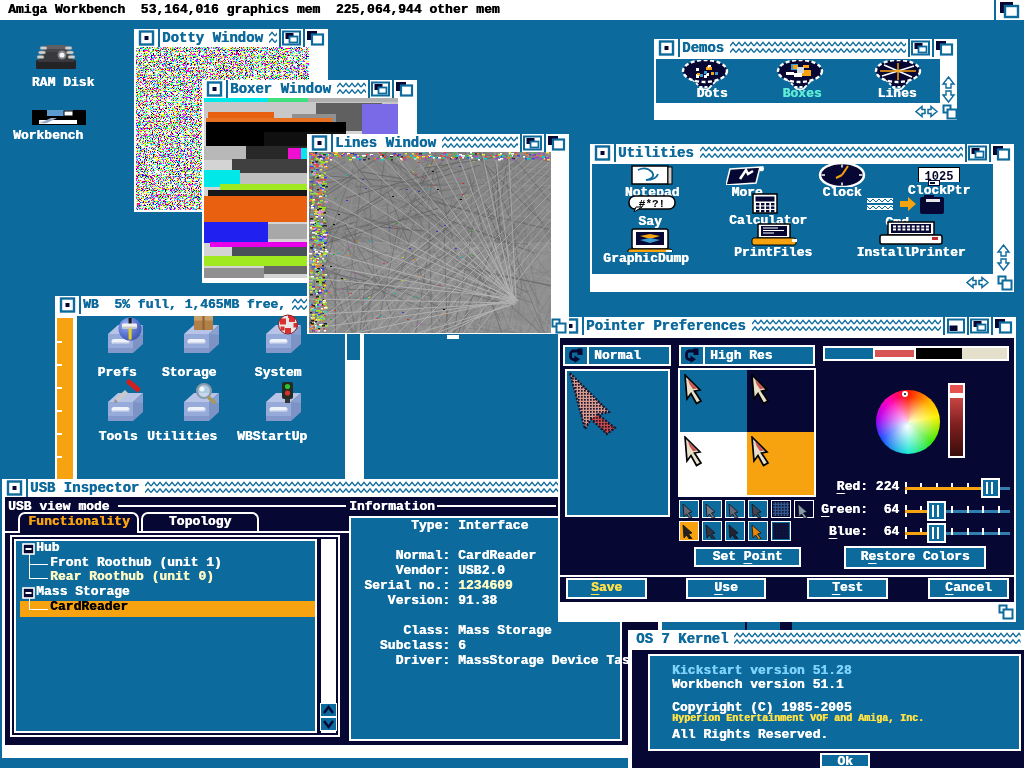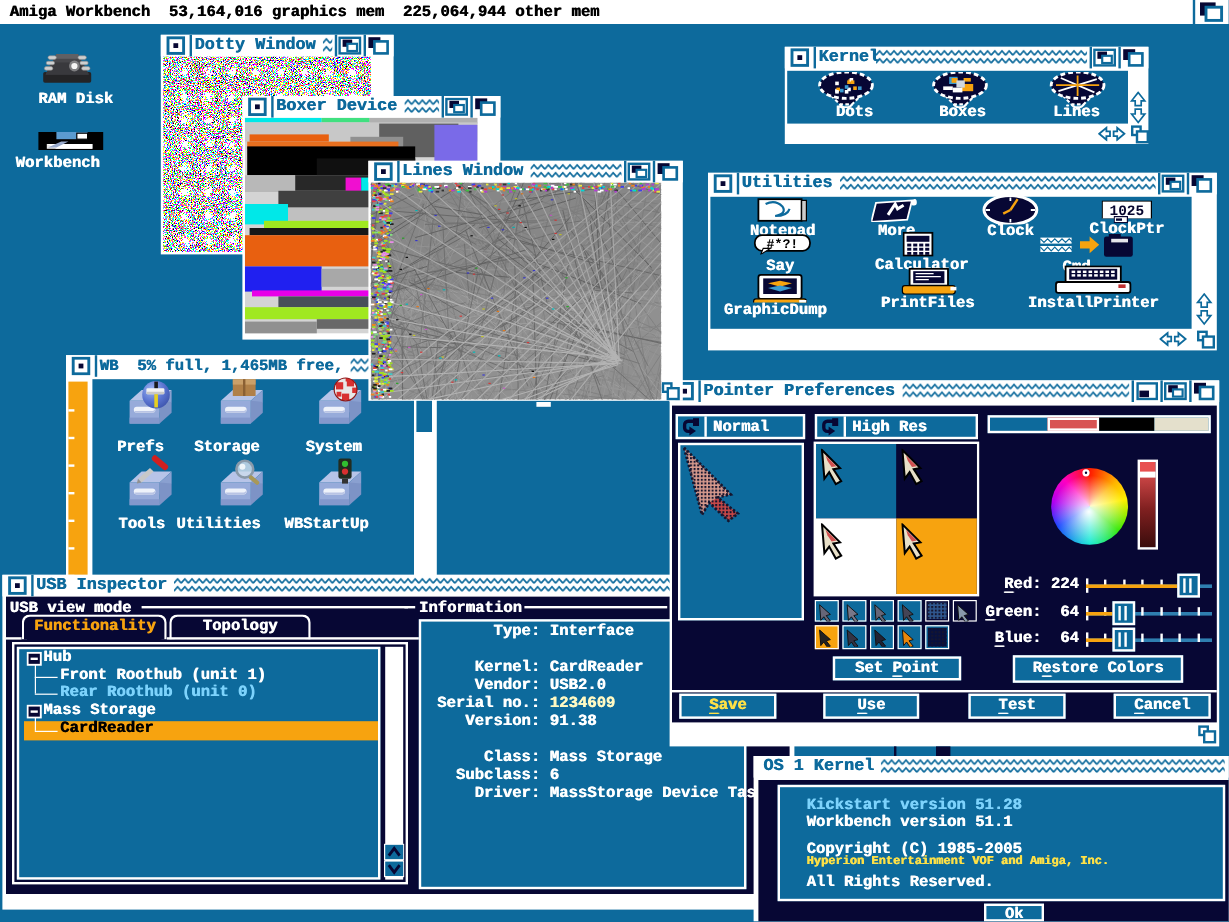--- a/index.html
+++ b/index.html
@@ -119,21 +119,21 @@
     <rect x="60" y="168" width="86" height="8" fill="#686868"></rect>
     <rect x="0" y="170" width="60" height="10" fill="#909090"></rect>
     <rect x="124" y="158" width="70" height="22" fill="#9a9a9a"></rect>
   </svg>
 <div style="position:absolute;left:202px;top:80px;width:215px;height:18px;background:#fff"></div>
 <svg style="position:absolute;left:204px;top:81px;" width="22" height="16">
     <rect x="4" y="1.5" width="13" height="13" fill="#fff" stroke="#0d6a9c" stroke-width="2.4"></rect>
     <rect x="8.5" y="6" width="4" height="4" fill="#070734"></rect>
   </svg>
 <div style="position:absolute;left:226px;top:80px;width:2px;height:18px;background:#0d6a9c"></div>
-<div style="position:absolute;left:230px;top:82px;font-size:14px;color:#0d6a9c">Boxer Device</div>
+<div style="position:absolute;left:230px;top:82px;font-size:14px;color:#0d6a9c">Boxer Window</div>
 <svg style="position:absolute;left:394px;top:81px;" width="22" height="16">
     <rect x="2" y="1" width="10" height="9" fill="#070734"></rect>
     <rect x="7" y="4.5" width="11" height="10" fill="#fff" stroke="#0d6a9c" stroke-width="2.2"></rect>
   </svg>
 <div style="position:absolute;left:392px;top:80px;width:2px;height:18px;background:#0d6a9c"></div>
 <svg style="position:absolute;left:370px;top:81px;" width="22" height="16">
     <rect x="2" y="1.5" width="17" height="13" fill="#fff" stroke="#0d6a9c" stroke-width="2"></rect>
     <rect x="4.5" y="3" width="8" height="6" fill="#070734"></rect>
     <rect x="8.5" y="6.5" width="8" height="6" fill="#fff" stroke="#0d6a9c" stroke-width="1.8"></rect>
   </svg>
@@ -306,57 +306,57 @@
 <div style="position:absolute;left:321px;top:539px;width:15px;height:194px;background:#fff"></div>
 <svg style="position:absolute;left:22px;top:543px;" width="14" height="12">
     <rect x="1" y="1" width="11" height="10" fill="#070734" stroke="#fff" stroke-width="1.6"></rect>
     <rect x="3.5" y="5" width="6" height="2" fill="#fff"></rect>
   </svg>
 <div style="position:absolute;left:36px;top:541px;font-size:13px;color:#fff">Hub</div>
 <div style="position:absolute;left:29px;top:554px;width:1px;height:24px;background:#fff"></div>
 <div style="position:absolute;left:29px;top:564px;width:19px;height:1px;background:#fff"></div>
 <div style="position:absolute;left:29px;top:578px;width:19px;height:1px;background:#fff"></div>
 <div style="position:absolute;left:50px;top:556px;font-size:13px;color:#fff">Front Roothub (unit 1)</div>
-<div style="position:absolute;left:50px;top:570px;font-size:13px;color:#7dd3fc">Rear Roothub (unit 0)</div>
+<div style="position:absolute;left:50px;top:570px;font-size:13px;color:#fef9c3">Rear Roothub (unit 0)</div>
 <svg style="position:absolute;left:22px;top:587px;" width="14" height="12">
     <rect x="1" y="1" width="11" height="10" fill="#070734" stroke="#fff" stroke-width="1.6"></rect>
     <rect x="3.5" y="5" width="6" height="2" fill="#fff"></rect>
   </svg>
 <div style="position:absolute;left:36px;top:585px;font-size:13px;color:#fff">Mass Storage</div>
 <div style="position:absolute;left:20px;top:601px;width:295px;height:16px;background:#f7a30f"></div>
 <div style="position:absolute;left:29px;top:598px;width:1px;height:11px;background:#fff"></div>
 <div style="position:absolute;left:29px;top:609px;width:19px;height:1px;background:#fff"></div>
 <div style="position:absolute;left:50px;top:600px;font-size:13px;color:#000">CardReader</div>
 <svg style="position:absolute;left:320px;top:703px;" width="17" height="30">
     <rect x="0.5" y="0.5" width="16" height="13" fill="#0d6a9c" stroke="#fff"></rect>
     <rect x="0.5" y="14.5" width="16" height="13" fill="#0d6a9c" stroke="#fff"></rect>
     <path d="M4,10 L8.5,4 L13,10" fill="none" stroke="#070734" stroke-width="2.4"></path>
     <path d="M4,18 L8.5,24 L13,18" fill="none" stroke="#070734" stroke-width="2.4"></path>
   </svg>
 <div style="left:349px;top:516px;width:273px;height:225px;border:2px solid #fff;background:#0d6a9c"></div>
 <div style="left:350px;top:519px;width:100px;color:#fff;font-size:13px;text-align:right">Type:</div>
 <div style="left:458px;top:519px;color:#fff;font-size:13px">Interface</div>
-<div style="left:350px;top:549px;width:100px;color:#fff;font-size:13px;text-align:right">Kernel:</div>
+<div style="left:350px;top:549px;width:100px;color:#fff;font-size:13px;text-align:right">Normal:</div>
 <div style="left:458px;top:549px;color:#fff;font-size:13px">CardReader</div>
 <div style="left:350px;top:564px;width:100px;color:#fff;font-size:13px;text-align:right">Vendor:</div>
 <div style="left:458px;top:564px;color:#fff;font-size:13px">USB2.0</div>
 <div style="left:350px;top:579px;width:100px;color:#fff;font-size:13px;text-align:right">Serial no.:</div>
 <div style="left:458px;top:579px;color:#fef9c3;font-size:13px">1234609</div>
 <div style="left:350px;top:594px;width:100px;color:#fff;font-size:13px;text-align:right">Version:</div>
 <div style="left:458px;top:594px;color:#fff;font-size:13px">91.38</div>
 <div style="left:350px;top:624px;width:100px;color:#fff;font-size:13px;text-align:right">Class:</div>
 <div style="left:458px;top:624px;color:#fff;font-size:13px">Mass Storage</div>
 <div style="left:350px;top:639px;width:100px;color:#fff;font-size:13px;text-align:right">Subclass:</div>
 <div style="left:458px;top:639px;color:#fff;font-size:13px">6</div>
 <div style="left:350px;top:654px;width:100px;color:#fff;font-size:13px;text-align:right">Driver:</div>
 <div style="left:458px;top:654px;color:#fff;font-size:13px">MassStorage Device Tas</div>
 <div style="position:absolute;left:628px;top:630px;width:396px;height:138px;background:#fff"></div>
 <div style="position:absolute;left:632px;top:650px;width:392px;height:118px;background:#070734"></div>
 <div style="position:absolute;left:628px;top:630px;width:396px;height:18px;background:#fff"></div>
-<div style="position:absolute;left:636px;top:632px;font-size:14px;color:#0d6a9c">OS 1 Kernel</div>
+<div style="position:absolute;left:636px;top:632px;font-size:14px;color:#0d6a9c">OS 7 Kernel</div>
 <svg style="position:absolute;left:734.4px;top:632px;" width="286.6" height="13">
     <rect width="286.6" height="13" fill="url(#zz)"></rect>
   </svg>
 <div style="left:648px;top:654px;width:373px;height:97px;border:2px solid #fff;background:#0d6a9c"></div>
 <div style="position:absolute;left:672px;top:664px;font-size:13px;color:#7dd3fc">Kickstart version 51.28</div>
 <div style="position:absolute;left:672px;top:678px;font-size:13px;color:#fff">Workbench version 51.1</div>
 <div style="position:absolute;left:672px;top:701px;font-size:13px;color:#fff">Copyright (C) 1985-2005</div>
 <div style="position:absolute;left:672px;top:714px;font-size:10px;color:#fde047">Hyperion Entertainment VOF and Amiga, Inc.</div>
 <div style="position:absolute;left:672px;top:728px;font-size:13px;color:#fff">All Rights Reserved.</div>
 <div style="left:820px;top:753px;width:50px;height:15px;border:2px solid #fff;background:#0d6a9c"></div>
@@ -2274,21 +2274,21 @@
     <rect x="5.5" y="5.5" width="9" height="9" fill="#fff" stroke="#0d6a9c" stroke-width="2"></rect>
   </svg>
 <div style="position:absolute;left:654px;top:39px;width:303px;height:81px;background:#fff"></div>
 <div style="position:absolute;left:656px;top:59px;width:284px;height:44px;background:#0d6a9c"></div>
 <div style="position:absolute;left:654px;top:39px;width:303px;height:18px;background:#fff"></div>
 <svg style="position:absolute;left:656px;top:40px;" width="22" height="16">
     <rect x="4" y="1.5" width="13" height="13" fill="#fff" stroke="#0d6a9c" stroke-width="2.4"></rect>
     <rect x="8.5" y="6" width="4" height="4" fill="#070734"></rect>
   </svg>
 <div style="position:absolute;left:678px;top:39px;width:2px;height:18px;background:#0d6a9c"></div>
-<div style="position:absolute;left:682px;top:41px;font-size:14px;color:#0d6a9c">Kernel</div>
+<div style="position:absolute;left:682px;top:41px;font-size:14px;color:#0d6a9c">Demos</div>
 <svg style="position:absolute;left:934px;top:40px;" width="22" height="16">
     <rect x="2" y="1" width="10" height="9" fill="#070734"></rect>
     <rect x="7" y="4.5" width="11" height="10" fill="#fff" stroke="#0d6a9c" stroke-width="2.2"></rect>
   </svg>
 <div style="position:absolute;left:932px;top:39px;width:2px;height:18px;background:#0d6a9c"></div>
 <svg style="position:absolute;left:910px;top:40px;" width="22" height="16">
     <rect x="2" y="1.5" width="17" height="13" fill="#fff" stroke="#0d6a9c" stroke-width="2"></rect>
     <rect x="4.5" y="3" width="8" height="6" fill="#070734"></rect>
     <rect x="8.5" y="6.5" width="8" height="6" fill="#fff" stroke="#0d6a9c" stroke-width="1.8"></rect>
   </svg>
@@ -2333,21 +2333,21 @@
     <path d="M19,26.5 a5,3 0 0 0 10,0" fill="none" stroke="#fff" stroke-width="1.8"></path>
     <ellipse cx="24" cy="11" rx="22" ry="11" fill="#070734" stroke="#fff" stroke-width="2.4" stroke-dasharray="4 2.5"></ellipse>
     <rect x="10" y="12" width="8" height="3" fill="#fff"></rect>
     <rect x="27" y="5" width="6" height="3" fill="#f7a30f"></rect>
     <rect x="15" y="4" width="7" height="6" fill="#3a9ad0"></rect>
     <rect x="25" y="10" width="10" height="6" fill="#f7a30f"></rect>
     <rect x="18" y="13" width="8" height="4" fill="#fff"></rect>
     <rect x="17" y="5" width="5" height="4" fill="#f7a30f"></rect>
     <rect x="21" y="7" width="7" height="6" fill="#d0d8e0"></rect>
   </svg>
-<div style="position:absolute;left:802px;top:87px;transform:translateX(-50%);font-size:13px;color:#ffffff">Boxes</div>
+<div style="position:absolute;left:802px;top:87px;transform:translateX(-50%);font-size:13px;color:#5eead4">Boxes</div>
 <svg style="position:absolute;left:874px;top:60px;" width="48" height="30">
     <path d="M8,16 L19,27 h10 L40,16 Z" fill="#070734" stroke="#fff" stroke-width="1.8" stroke-dasharray="3 2"></path>
     <path d="M19,26.5 a5,3 0 0 0 10,0" fill="none" stroke="#fff" stroke-width="1.8"></path>
     <ellipse cx="24" cy="11" rx="22" ry="11" fill="#070734" stroke="#fff" stroke-width="2.4" stroke-dasharray="4 2.5"></ellipse>
     <line x1="8" y1="16" x2="40" y2="6" stroke="#fff" stroke-width="1.5"></line>
     <line x1="10" y1="5" x2="38" y2="17" stroke="#fff" stroke-width="1.5"></line>
     <line x1="24" y1="3" x2="24" y2="20" stroke="#f7a30f" stroke-width="1.5"></line>
     <line x1="6" y1="11" x2="42" y2="11" stroke="#f7a30f" stroke-width="1.5"></line>
   </svg>
 <div style="position:absolute;left:897px;top:87px;transform:translateX(-50%);font-size:13px;color:#fff">Lines</div>

